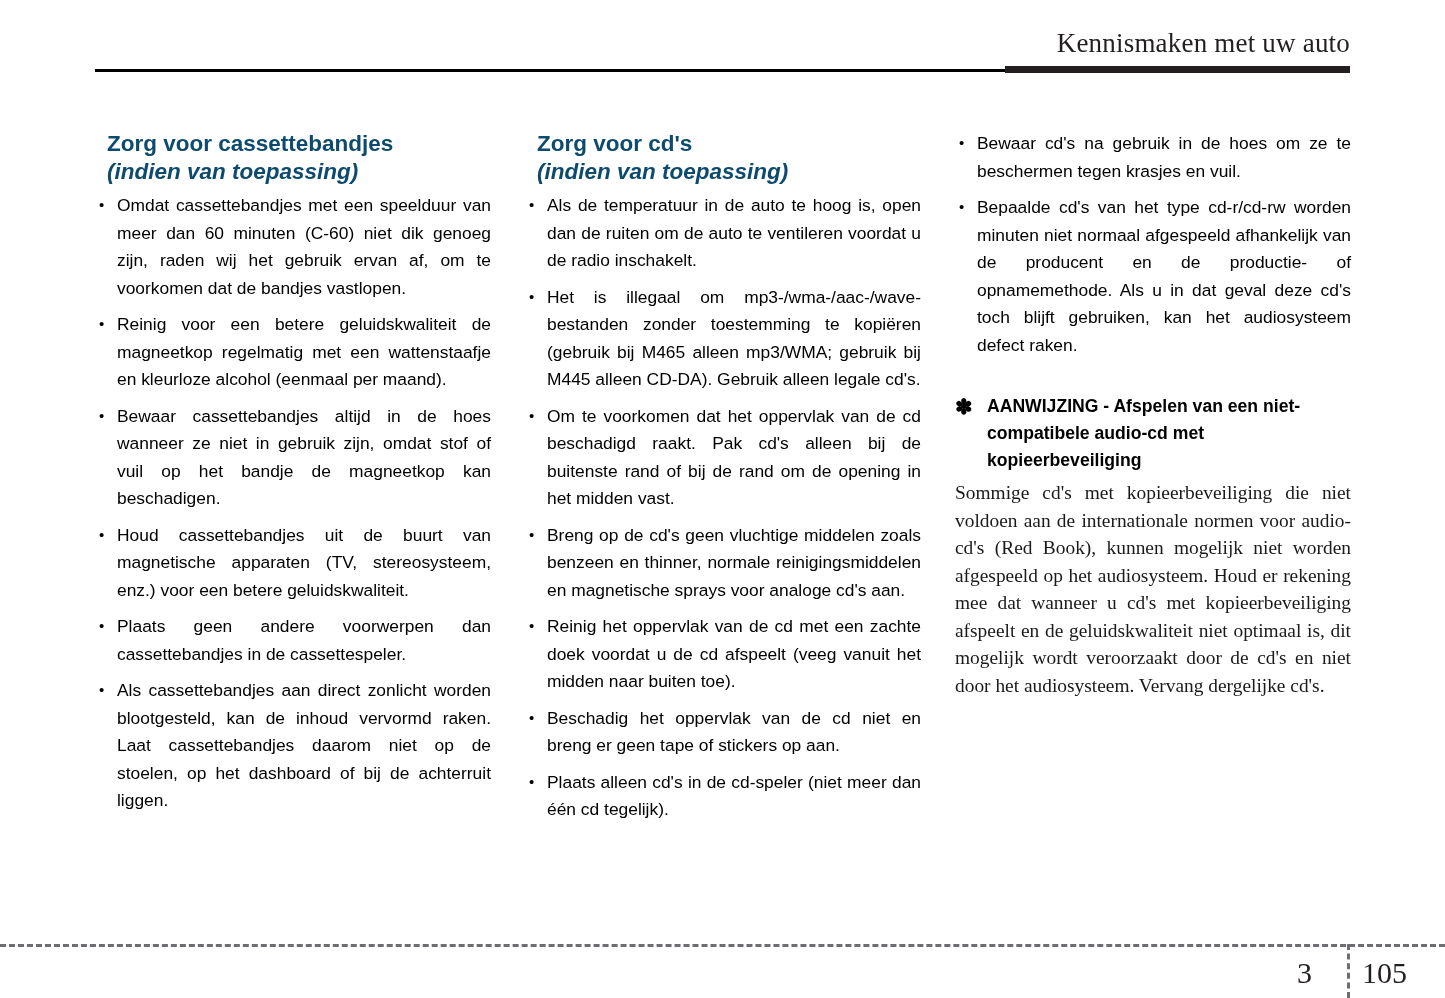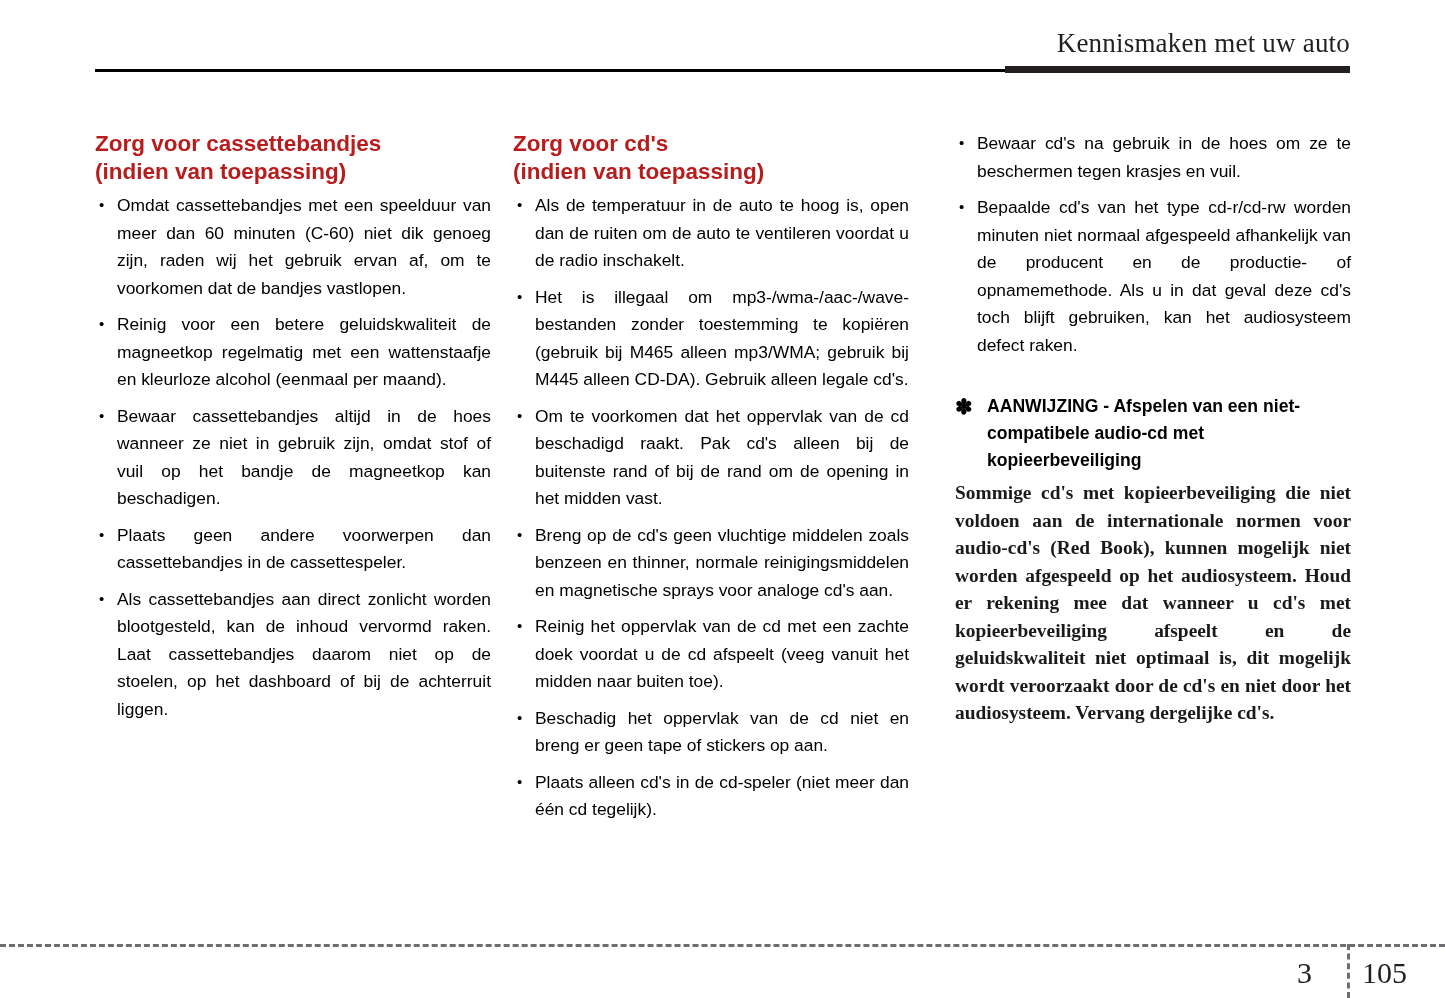--- a/index.html
+++ b/index.html
@@ -64,32 +64,32 @@
     top: 130px;
     width: 1258px;
     height: 800px;
   }
   .col {
     position: absolute;
     top: 0;
     width: 396px;
   }
   .col-1 { left: 0; }
-  .col-2 { left: 418px; }
+  .col-2 { left: 430px; }
   .col-3 { left: 860px; }
 
   h2.sec-title {
-    margin: 0 0 6px 0;
+    margin: 0 0 6px 12px;
     font-family: "Liberation Sans", sans-serif;
     font-size: 22.5px;
     font-weight: bold;
     line-height: 28px;
-    color: #b91c1c;
-  }
-  h2.sec-title .line2 { display: block; }
+    color: #0c4a6e;
+  }
+  h2.sec-title .line2 { display: block; font-style: italic; }
 
   ul.bullets {
     margin: 0;
     padding: 0;
     list-style: none;
   }
   ul.bullets li {
     position: relative;
     padding-left: 22px;
     margin-bottom: 9px;
@@ -128,21 +128,21 @@
     left: 0;
     top: 0px;
     font-size: 21px;
     line-height: 27px;
     color: #000000;
   }
   .note-body {
     margin-top: 5px;
     font-family: "Liberation Serif", serif;
     font-size: 19.4px;
-    font-weight: bold;
+    font-weight: normal;
     line-height: 27.5px;
     text-align: justify;
     text-justify: inter-word;
     color: #1a1a1a;
   }
 
   
   .footer-rule {
     position: absolute;
     left: 0;
@@ -184,20 +184,21 @@
 
     <div class="col col-1">
       <h2 class="sec-title">
         <span>Zorg voor cassettebandjes</span>
         <span class="line2">(indien van toepassing)</span>
       </h2>
       <ul class="bullets">
         <li>Omdat cassettebandjes met een speelduur van meer dan 60 minuten (C-60) niet dik genoeg zijn, raden wij het gebruik ervan af, om te voorkomen dat de bandjes vastlopen.</li>
         <li>Reinig voor een betere geluidskwaliteit de magneetkop regelmatig met een wattenstaafje en kleurloze alcohol (eenmaal per maand).</li>
         <li>Bewaar cassettebandjes altijd in de hoes wanneer ze niet in gebruik zijn, omdat stof of vuil op het bandje de magneetkop kan beschadigen.</li>
+        <li>Houd cassettebandjes uit de buurt van magnetische apparaten (TV, stereosysteem, enz.) voor een betere geluidskwaliteit.</li>
         <li>Plaats geen andere voorwerpen dan cassettebandjes in de cassettespeler.</li>
         <li>Als cassettebandjes aan direct zonlicht worden blootgesteld, kan de inhoud vervormd raken. Laat cassettebandjes daarom niet op de stoelen, op het dashboard of bij de achterruit liggen.</li>
       </ul>
     </div>
 
     <div class="col col-2">
       <h2 class="sec-title">
         <span>Zorg voor cd's</span>
         <span class="line2">(indien van toepassing)</span>
       </h2>

